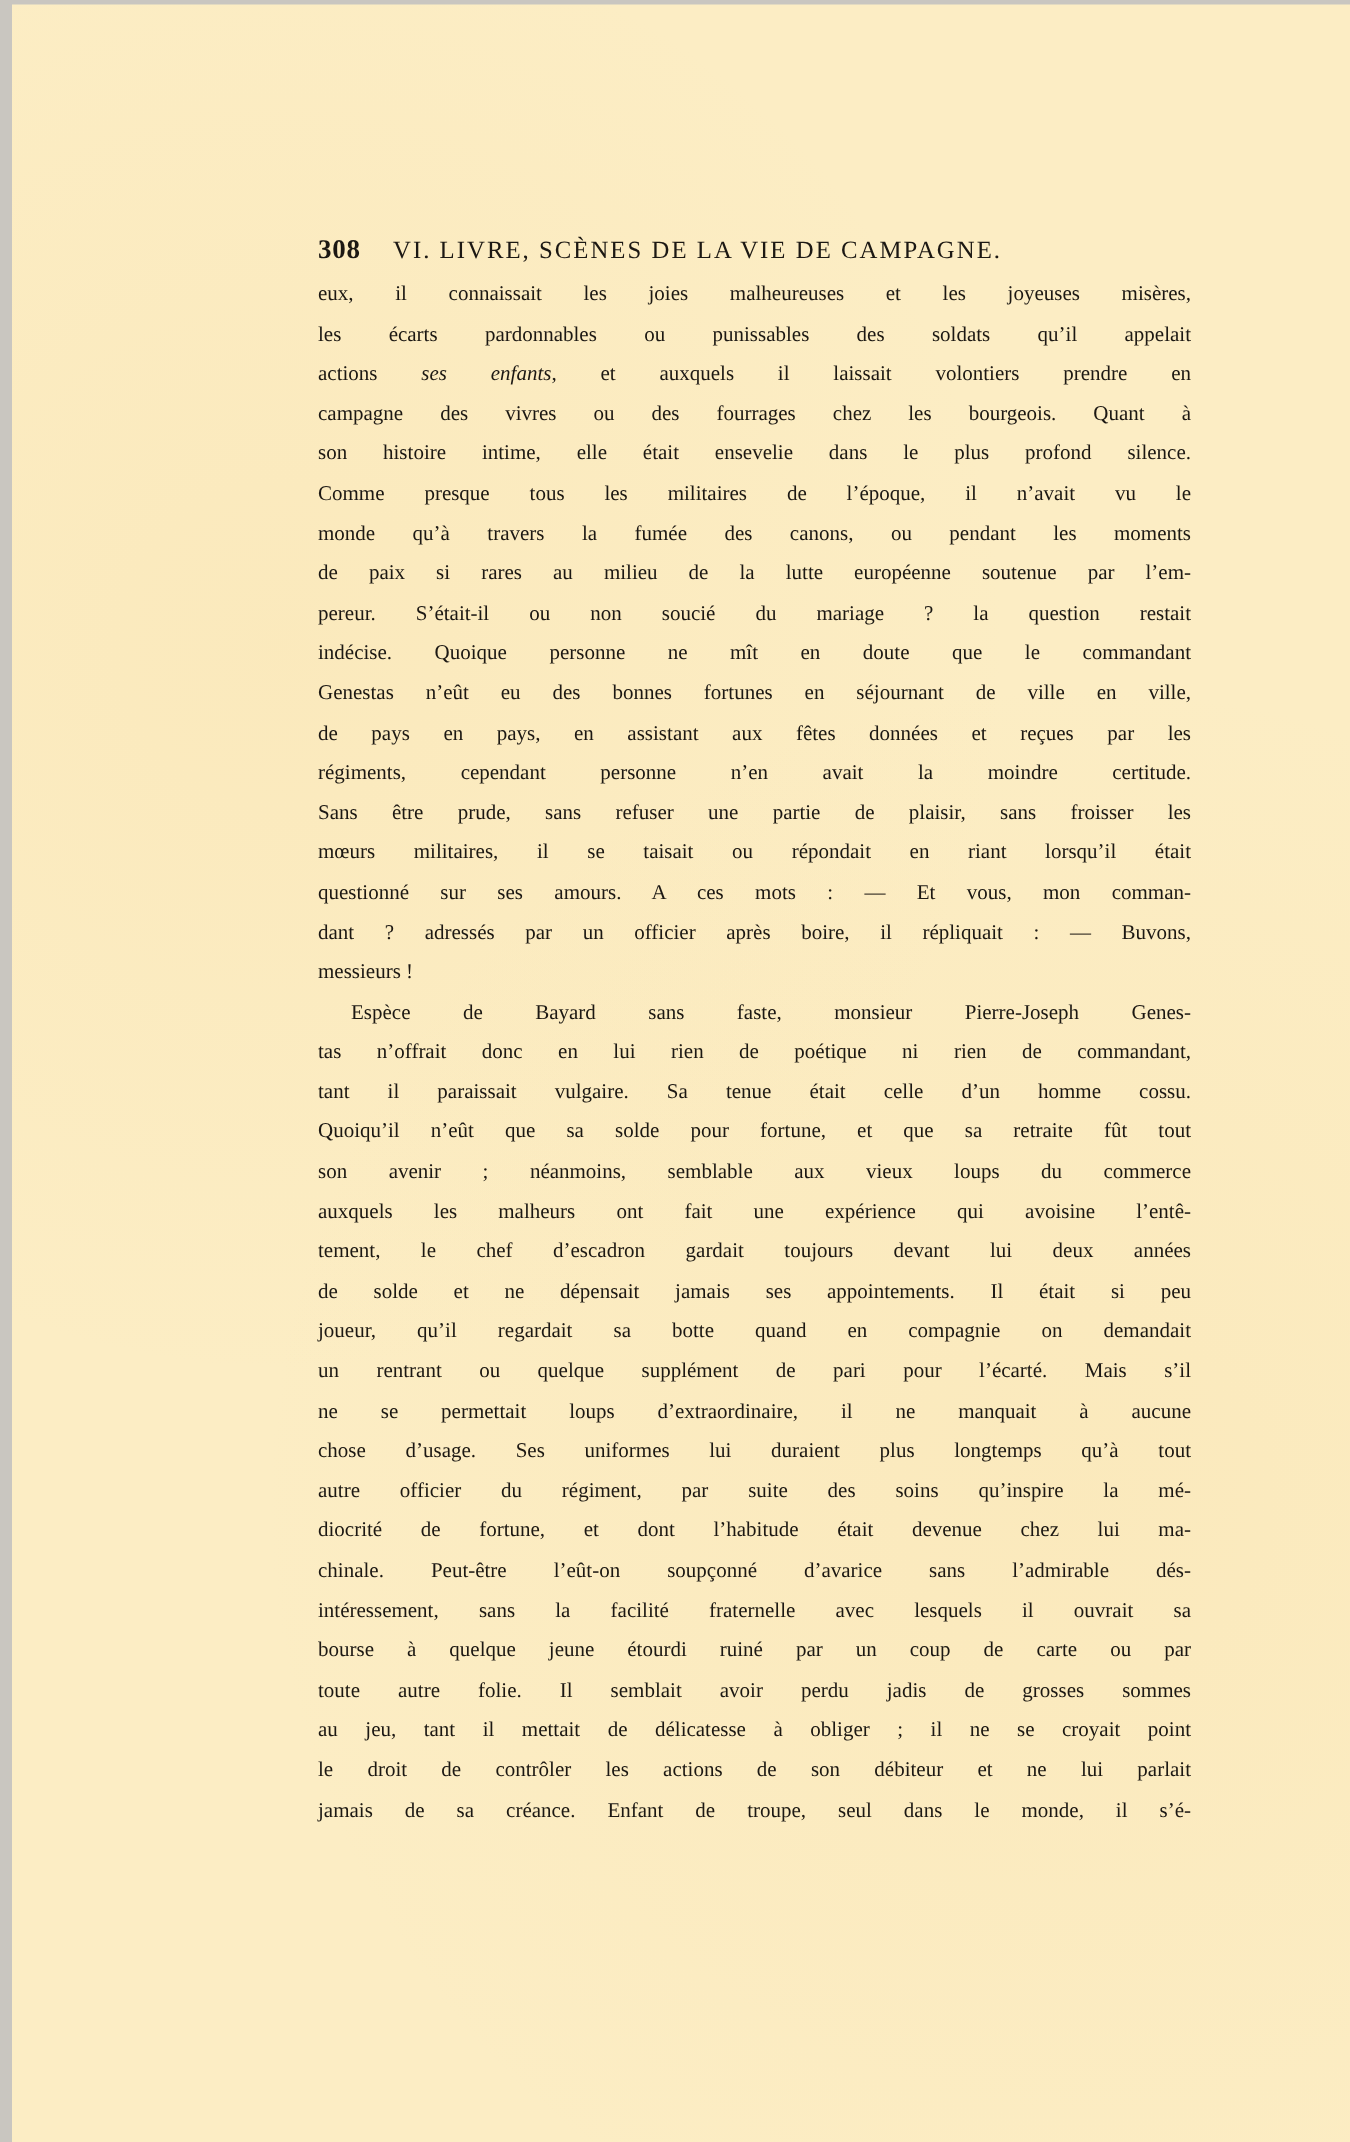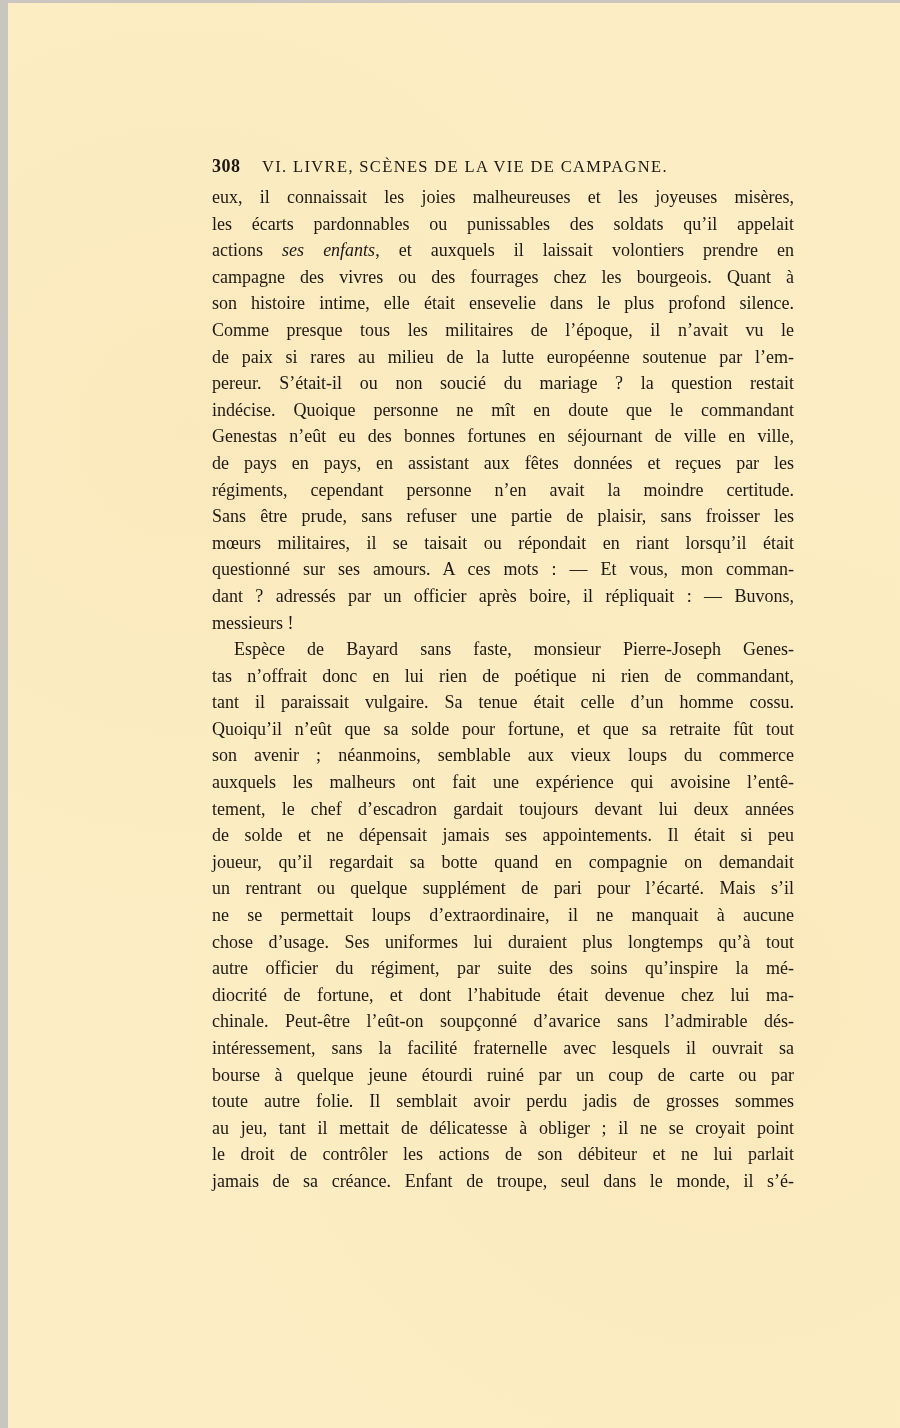--- a/index.html
+++ b/index.html
@@ -63,21 +63,21 @@
     font-size: 16.5px;
     font-weight: normal;
     letter-spacing: 1.35px;
   }
   .text-block {
     position: absolute;
     left: 204px;
     top: 181px;
     width: 582px;
     font-family: "Liberation Serif", serif;
-    font-size: 18px;
+    font-size: 14px;
     line-height: 26.6px;
     color: #1c1813;
   }
   .line {
     display: block;
     height: 26.6px;
     white-space: nowrap;
     text-align: justify;
     text-align-last: justify;
     overflow: visible;
@@ -104,20 +104,21 @@
     <span class="head-title">VI. LIVRE, SCÈNES DE LA VIE DE CAMPAGNE.</span>
   </div>
 
   <div class="text-block" id="text-block">
       <span class="line">eux, il connaissait les joies malheureuses et les joyeuses misères,</span>
       <span class="line">les écarts pardonnables ou punissables des soldats qu’il appelait</span>
       <span class="line"><span>actions </span><em>ses enfants</em><span>, et auxquels il laissait volontiers prendre en</span></span>
       <span class="line">campagne des vivres ou des fourrages chez les bourgeois. Quant à</span>
       <span class="line">son histoire intime, elle était ensevelie dans le plus profond silence.</span>
       <span class="line">Comme presque tous les militaires de l’époque, il n’avait vu le</span>
+      <span class="line">monde qu’à travers la fumée des canons, ou pendant les moments</span>
       <span class="line">de paix si rares au milieu de la lutte européenne soutenue par l’em-</span>
       <span class="line">pereur. S’était-il ou non soucié du mariage ? la question restait</span>
       <span class="line">indécise. Quoique personne ne mît en doute que le commandant</span>
       <span class="line">Genestas n’eût eu des bonnes fortunes en séjournant de ville en ville,</span>
       <span class="line">de pays en pays, en assistant aux fêtes données et reçues par les</span>
       <span class="line">régiments, cependant personne n’en avait la moindre certitude.</span>
       <span class="line">Sans être prude, sans refuser une partie de plaisir, sans froisser les</span>
       <span class="line">mœurs militaires, il se taisait ou répondait en riant lorsqu’il était</span>
       <span class="line">questionné sur ses amours. A ces mots : — Et vous, mon comman-</span>
       <span class="line">dant ? adressés par un officier après boire, il répliquait : — Buvons,</span>

